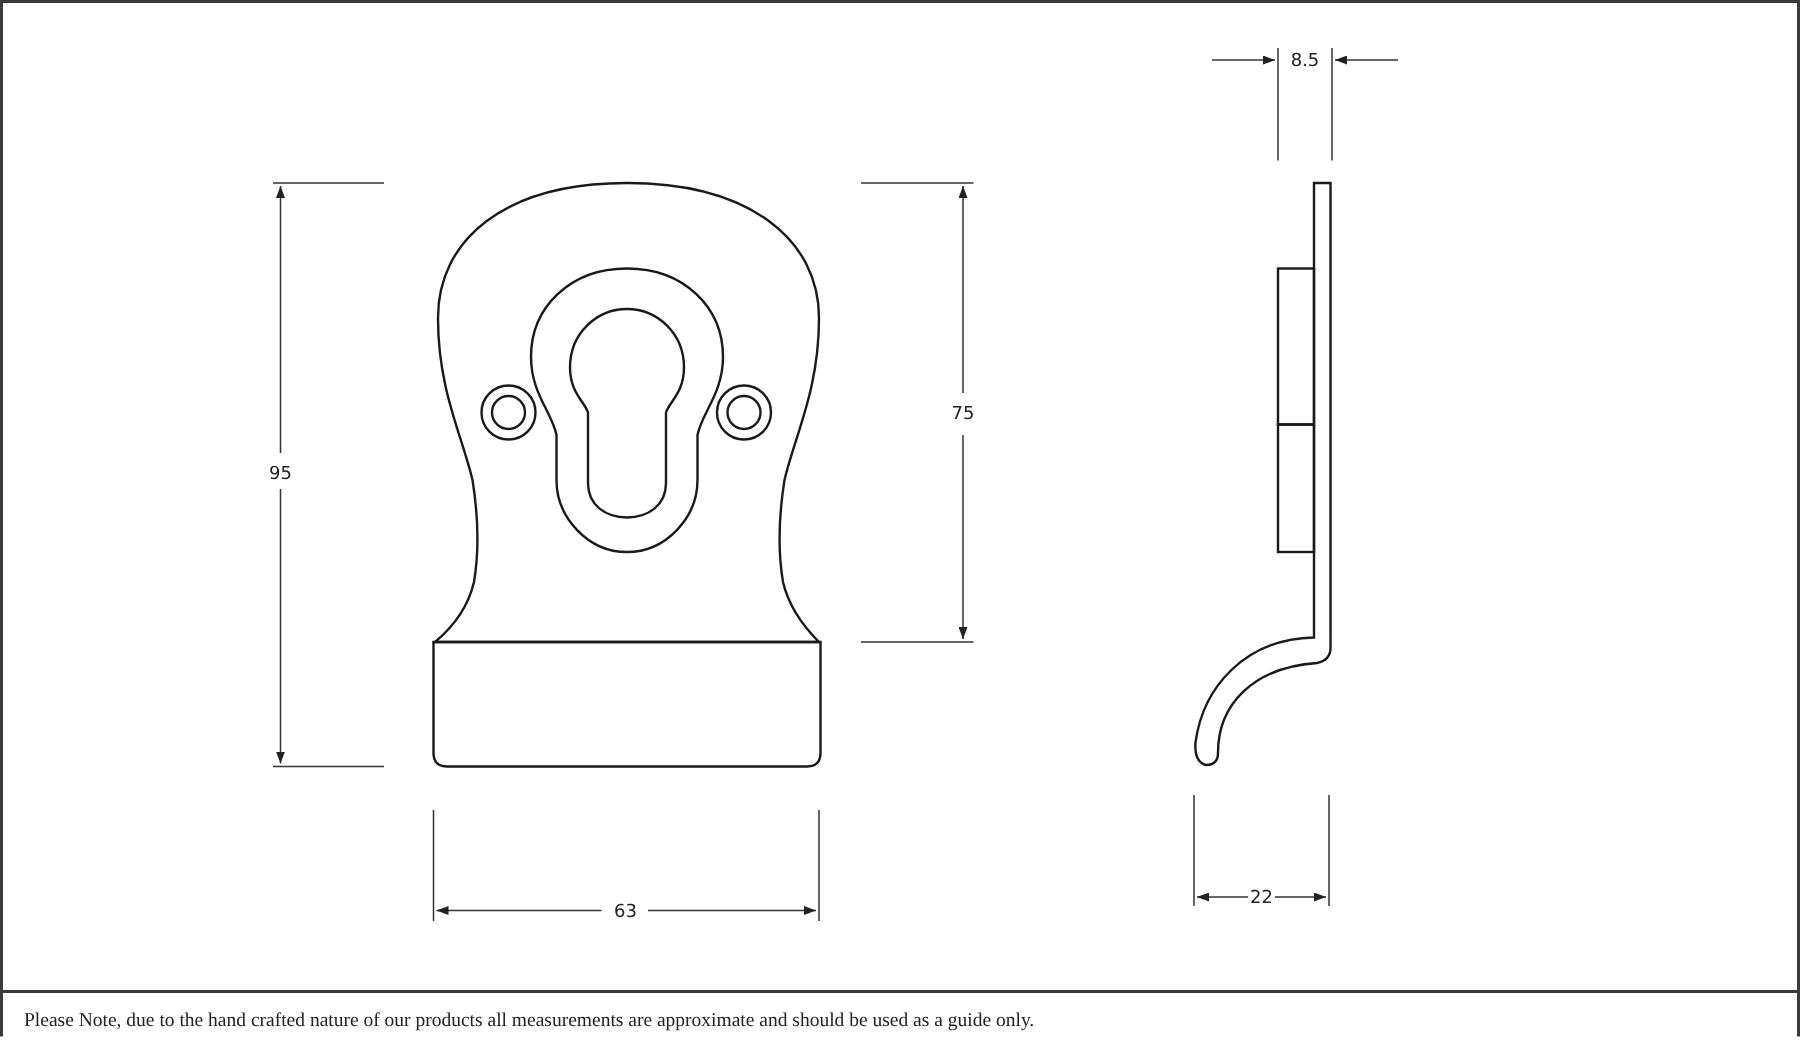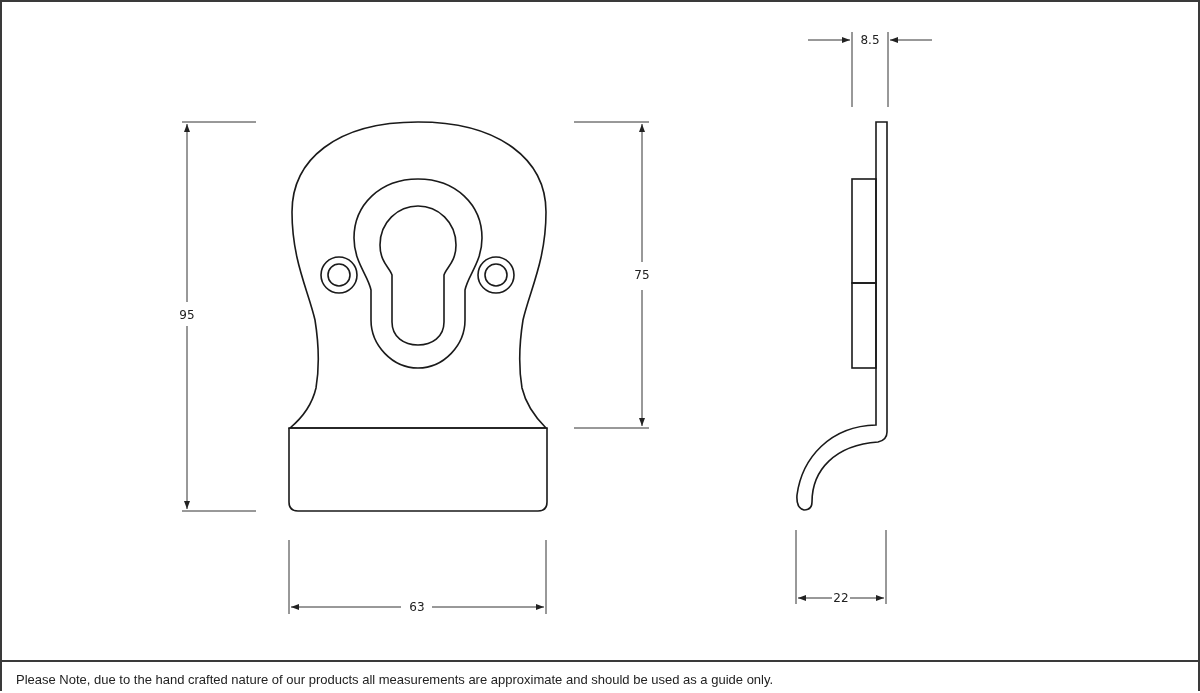--- a/index.html
+++ b/index.html
@@ -1,19 +1,19 @@
 <!DOCTYPE html>
 <html><head>
 <meta charset="utf-8">
 <style>
   html, body { margin: 0; padding: 0; background: #ffffff; }
   body { width: 1200px; height: 693px; position: relative; overflow: hidden; font-family: "Liberation Sans", sans-serif; }
   .frame { position: absolute; left: 0; top: 0; width: 1196px; height: 689px; border: 2px solid #3a3a3a; border-bottom: none; }
   .divider { position: absolute; left: 0; top: 660px; width: 1200px; height: 2px; background: #3a3a3a; }
-  .note { position: absolute; left: 16px; top: 672px; font-size: 13px; color: #222; white-space: nowrap; }
+  .note { position: absolute; left: 16px; top: 672px; font-size: 13px; color: #222; white-space: nowrap; font-family: Liberation Serif, serif; }
   svg.drawing { position: absolute; left: 0; top: 0; }
   .dimtext { font-family: "DejaVu Sans", sans-serif; font-size: 12px; fill: #222; }
 </style>
 </head>
 <body>
 
 <div class="frame"></div>
 
 <svg class="drawing" width="1200" height="660" viewBox="0 0 1200 660">
   <defs>

